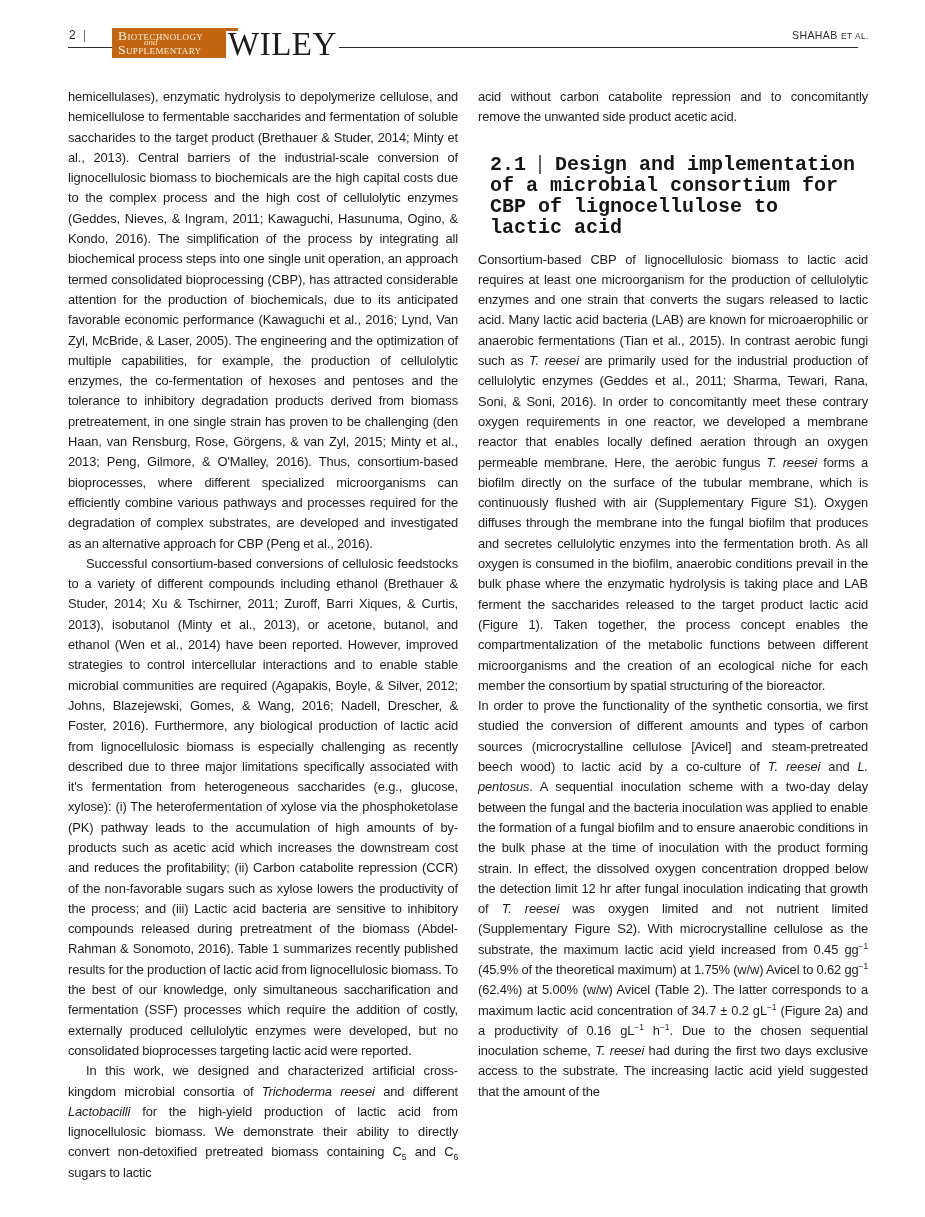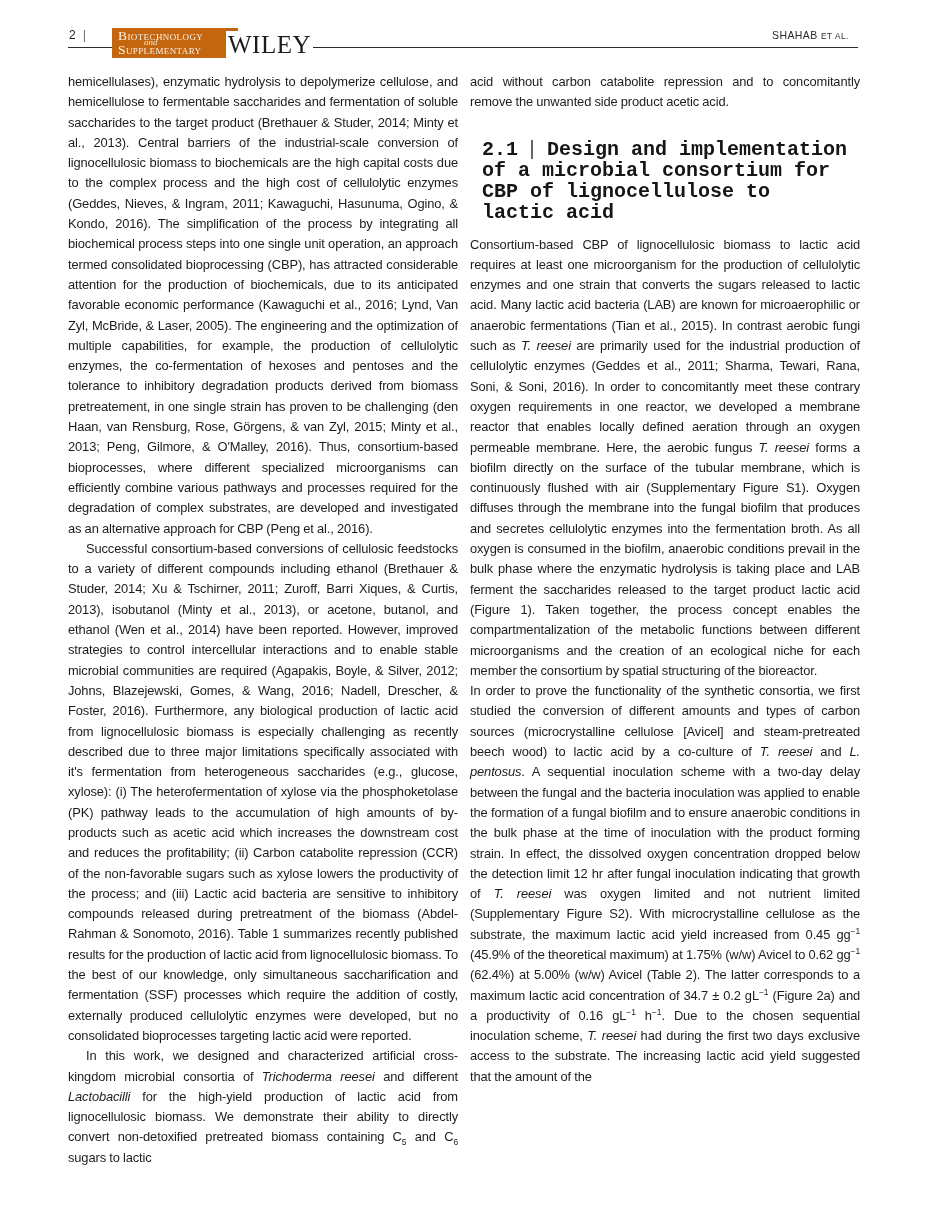--- a/index.html
+++ b/index.html
@@ -18,27 +18,27 @@
   }
   .logo-line{display:block;font-variant:small-caps;font-size:13.5px;line-height:14px;
     letter-spacing:0.4px;padding-left:6px;white-space:nowrap;}
   .logo-line.l1{margin-top:1px;}
   .logo-and{
     position:absolute;left:32px;top:10px;font-size:9px;font-style:italic;
     font-family:"Liberation Serif",serif;color:#f3e3c8;line-height:9px;
   }
   .wiley{
     position:absolute;left:226px;top:31px;font-family:"Liberation Serif",serif;
-    font-size:25px;line-height:27px;letter-spacing:0.5px;color:#1d1d1d;
+    font-size:33px;line-height:27px;letter-spacing:0.5px;color:#1d1d1d;
     background:#fff;padding:0 2px;font-weight:500;
   }
-  .running-head{position:absolute;right:76px;top:29px;font-size:10.5px;color:#2a2a2a;letter-spacing:0.4px;margin-left:44px;}
+  .running-head{position:absolute;right:56px;top:29px;font-size:10.5px;color:#2a2a2a;letter-spacing:0.4px;margin-left:44px;}
   .running-head .etal{font-size:8.2px;letter-spacing:0.6px;}
   
-  .cols{position:absolute;top:72px;left:68px;width:800px;display:flex;gap:12px;}
+  .cols{position:absolute;top:87px;left:68px;width:800px;display:flex;gap:20px;}
   .col{width:390px;}
   .para{
     font-size:12.9px;line-height:20.3px;text-align:justify;margin:0;
     letter-spacing:-0.12px;word-spacing:-0.25px;color:#1c1c1c;
   }
   .para.indent{text-indent:18px;}
   .para i{}
   .para sup{font-size:8.5px;line-height:0;}
   .para sub{font-size:8.5px;line-height:0;}
   .sec-heading{

